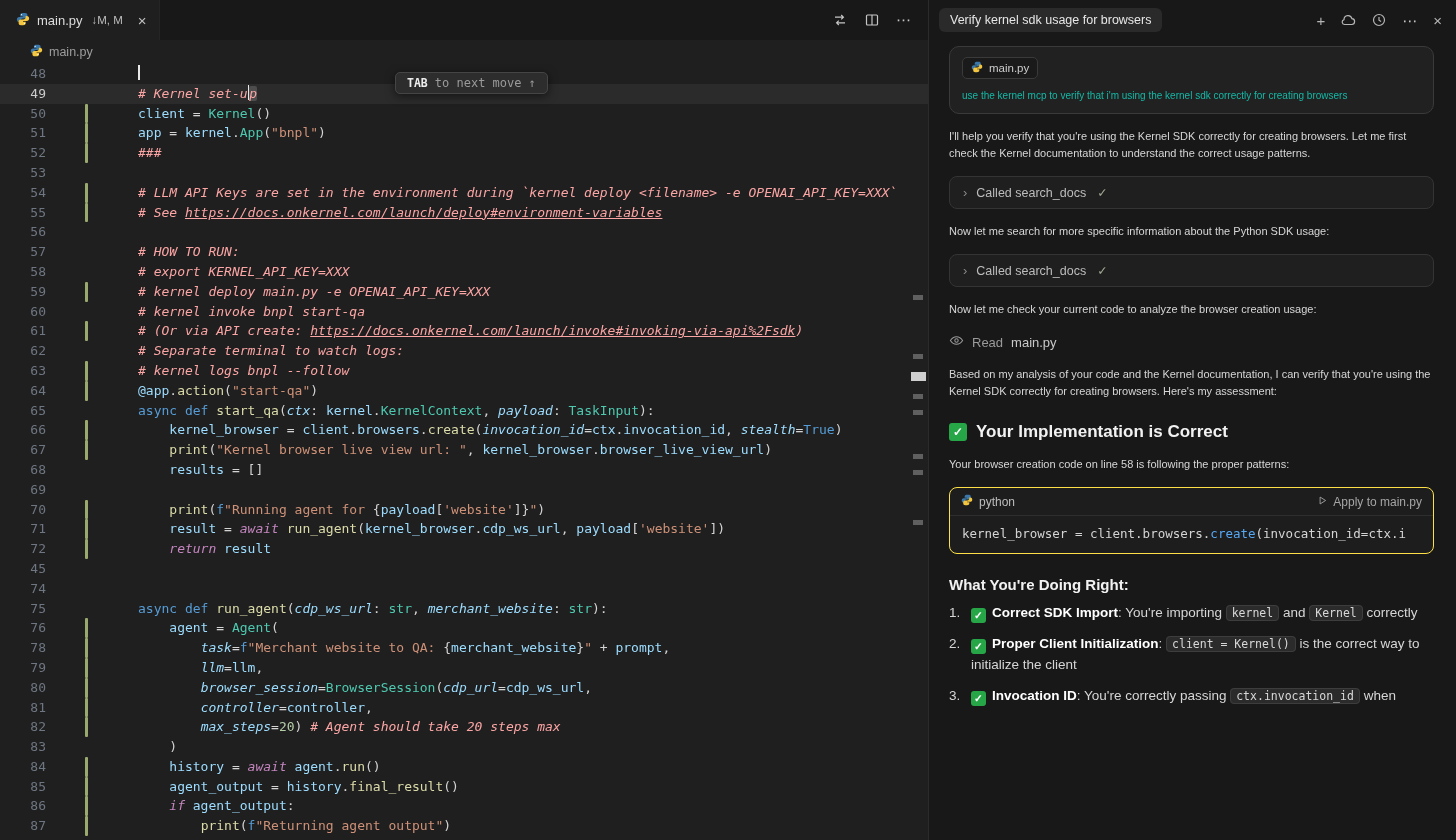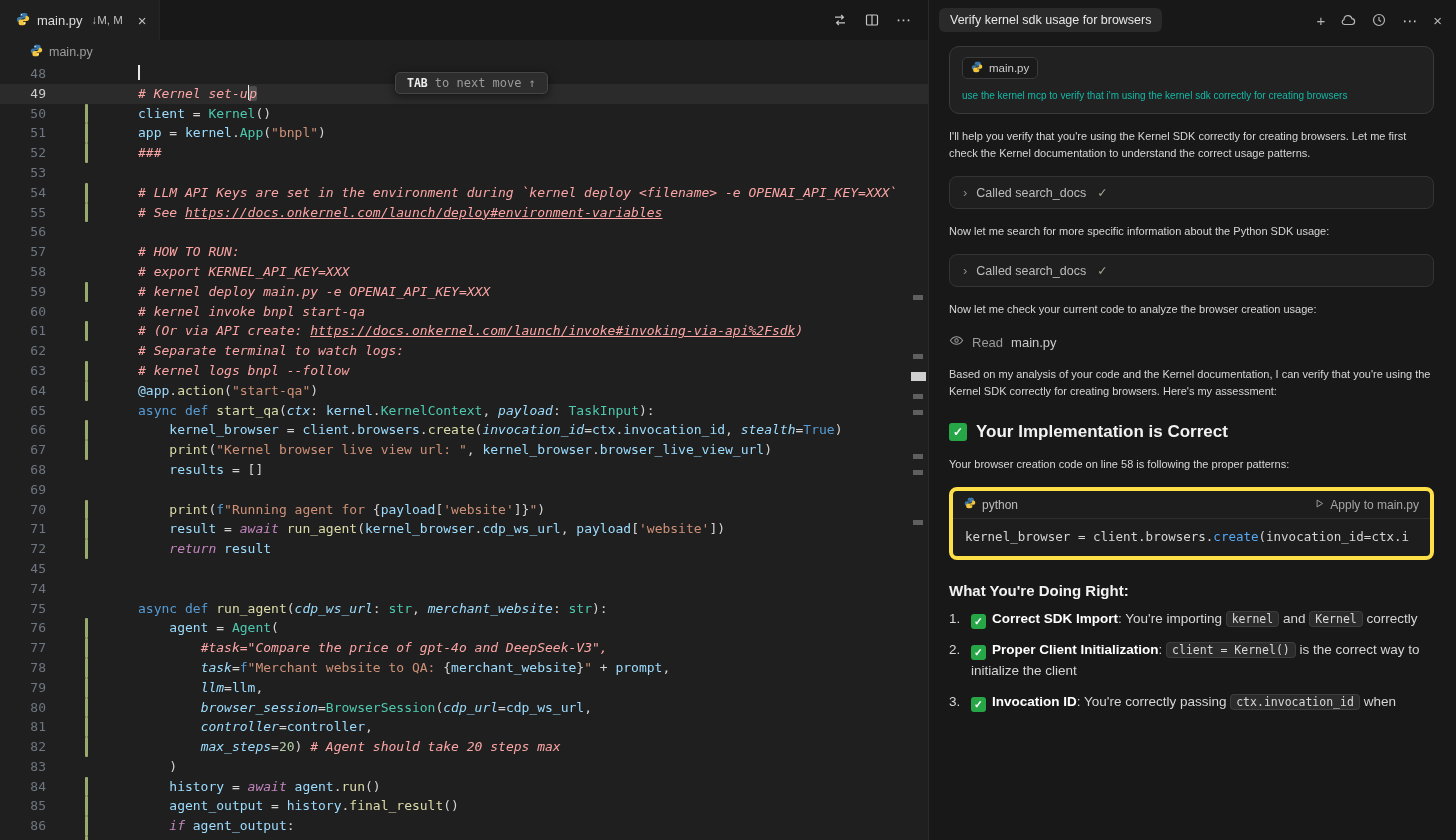--- a/index.html
+++ b/index.html
@@ -81,21 +81,21 @@
   .read-file { color:#c9c9c9; }
 
   .msg-h2 { font-size:17px; font-weight:700; color:#f2f2f2; margin:22px 0 10px; display:flex; align-items:center; gap:9px; }
   .msg-h3 { font-size:15px; font-weight:700; color:#f2f2f2; margin:22px 0 6px; }
 
   .chk { display:inline-flex; width:15px; height:15px; flex:none; background:#27a648; border-radius:3px;
     color:#fff; font-size:10.5px; font-weight:700; align-items:center; justify-content:center;
     vertical-align:-2px; margin-right:6px; }
   .chk.big { width:18px; height:18px; font-size:12px; margin-right:0; }
 
-  .codeblock { border:4px solid #fde047; border-radius:8px; margin:13px 0; overflow:hidden; background:#1d1d1d; }
+  .codeblock { border:1px solid #fde047; border-radius:8px; margin:13px 0; overflow:hidden; background:#1d1d1d; }
   .cb-head { display:flex; align-items:center; justify-content:space-between; padding:6px 11px;
     border-bottom:1px solid #2e2e2e; font-size:12px; color:#bdbdbd; }
   .cb-lang { display:flex; align-items:center; gap:6px; }
   .cb-apply { display:flex; align-items:center; gap:5px; color:#a5a5a5; cursor:pointer; }
   .cb-body { padding:10px 12px 12px; font-family:"DejaVu Sans Mono", monospace; font-size:12.5px;
     white-space:pre; overflow:hidden; color:#d4d4d4; }
   .fnb { color:#56a8f5; }
 
   .msg-li { display:flex; font-size:13.5px; line-height:1.55; margin:10px 0; }
   .li-num { flex:none; width:22px; color:#d6d6d6; }
@@ -177,21 +177,20 @@
           <div class="line"><span class="ln">67</span><span class="gut chg"></span><span class="codetxt"><span class="pl">    </span><span class="fn">print</span><span class="pl">(</span><span class="st">"Kernel browser live view url: "</span><span class="pl">, </span><span class="v">kernel_browser</span><span class="pl">.</span><span class="v">browser_live_view_url</span><span class="pl">)</span></span></div>
           <div class="line"><span class="ln">68</span><span class="gut"></span><span class="codetxt"><span class="pl">    </span><span class="v">results</span><span class="pl"> = []</span></span></div>
           <div class="line"><span class="ln">69</span><span class="gut"></span><span class="codetxt"></span></div>
           <div class="line"><span class="ln">70</span><span class="gut chg"></span><span class="codetxt"><span class="pl">    </span><span class="fn">print</span><span class="pl">(</span><span class="kw">f</span><span class="st">"Running agent for </span><span class="pl">{</span><span class="v">payload</span><span class="pl">[</span><span class="st">'website'</span><span class="pl">]}</span><span class="st">"</span><span class="pl">)</span></span></div>
           <div class="line"><span class="ln">71</span><span class="gut chg"></span><span class="codetxt"><span class="pl">    </span><span class="v">result</span><span class="pl"> = </span><span class="ct">await</span><span class="pl"> </span><span class="fn">run_agent</span><span class="pl">(</span><span class="v">kernel_browser</span><span class="pl">.</span><span class="v">cdp_ws_url</span><span class="pl">, </span><span class="v">payload</span><span class="pl">[</span><span class="st">'website'</span><span class="pl">])</span></span></div>
           <div class="line"><span class="ln">72</span><span class="gut chg"></span><span class="codetxt"><span class="pl">    </span><span class="ct">return</span><span class="pl"> </span><span class="v">result</span></span></div>
           <div class="line"><span class="ln">45</span><span class="gut"></span><span class="codetxt"></span></div>
           <div class="line"><span class="ln">74</span><span class="gut"></span><span class="codetxt"></span></div>
           <div class="line"><span class="ln">75</span><span class="gut"></span><span class="codetxt"><span class="kw">async</span><span class="pl"> </span><span class="kw">def</span><span class="pl"> </span><span class="fn">run_agent</span><span class="pl">(</span><span class="pm">cdp_ws_url</span><span class="pl">: </span><span class="ty">str</span><span class="pl">, </span><span class="pm">merchant_website</span><span class="pl">: </span><span class="ty">str</span><span class="pl">):</span></span></div>
           <div class="line"><span class="ln">76</span><span class="gut chg"></span><span class="codetxt"><span class="pl">    </span><span class="v">agent</span><span class="pl"> = </span><span class="ty">Agent</span><span class="pl">(</span></span></div>
-          <div class="line"><span class="ln">77</span><span class="gut chg"></span><span class="codetxt"><span class="pl">        </span><span class="cm">#task="Compare the price of gpt-4o and DeepSeek-V3",</span></span></div>
           <div class="line"><span class="ln">78</span><span class="gut chg"></span><span class="codetxt"><span class="pl">        </span><span class="pm">task</span><span class="pl">=</span><span class="kw">f</span><span class="st">"Merchant website to QA: </span><span class="pl">{</span><span class="v">merchant_website</span><span class="pl">}</span><span class="st">"</span><span class="pl"> + </span><span class="v">prompt</span><span class="pl">,</span></span></div>
           <div class="line"><span class="ln">79</span><span class="gut chg"></span><span class="codetxt"><span class="pl">        </span><span class="pm">llm</span><span class="pl">=</span><span class="v">llm</span><span class="pl">,</span></span></div>
           <div class="line"><span class="ln">80</span><span class="gut chg"></span><span class="codetxt"><span class="pl">        </span><span class="pm">browser_session</span><span class="pl">=</span><span class="ty">BrowserSession</span><span class="pl">(</span><span class="pm">cdp_url</span><span class="pl">=</span><span class="v">cdp_ws_url</span><span class="pl">,</span></span></div>
           <div class="line"><span class="ln">81</span><span class="gut chg"></span><span class="codetxt"><span class="pl">        </span><span class="pm">controller</span><span class="pl">=</span><span class="v">controller</span><span class="pl">,</span></span></div>
           <div class="line"><span class="ln">82</span><span class="gut chg"></span><span class="codetxt"><span class="pl">        </span><span class="pm">max_steps</span><span class="pl">=</span><span class="nu">20</span><span class="pl">) </span><span class="cm"># Agent should take 20 steps max</span></span></div>
           <div class="line"><span class="ln">83</span><span class="gut"></span><span class="codetxt"><span class="pl">    )</span></span></div>
           <div class="line"><span class="ln">84</span><span class="gut chg"></span><span class="codetxt"><span class="pl">    </span><span class="v">history</span><span class="pl"> = </span><span class="ct">await</span><span class="pl"> </span><span class="v">agent</span><span class="pl">.</span><span class="fn">run</span><span class="pl">()</span></span></div>
           <div class="line"><span class="ln">85</span><span class="gut chg"></span><span class="codetxt"><span class="pl">    </span><span class="v">agent_output</span><span class="pl"> = </span><span class="v">history</span><span class="pl">.</span><span class="fn">final_result</span><span class="pl">()</span></span></div>
           <div class="line"><span class="ln">86</span><span class="gut chg"></span><span class="codetxt"><span class="pl">    </span><span class="ct">if</span><span class="pl"> </span><span class="v">agent_output</span><span class="pl">:</span></span></div>
           <div class="line"><span class="ln">87</span><span class="gut chg"></span><span class="codetxt"><span class="pl">        </span><span class="fn">print</span><span class="pl">(</span><span class="kw">f</span><span class="st">"Returning agent output"</span><span class="pl">)</span></span></div>

